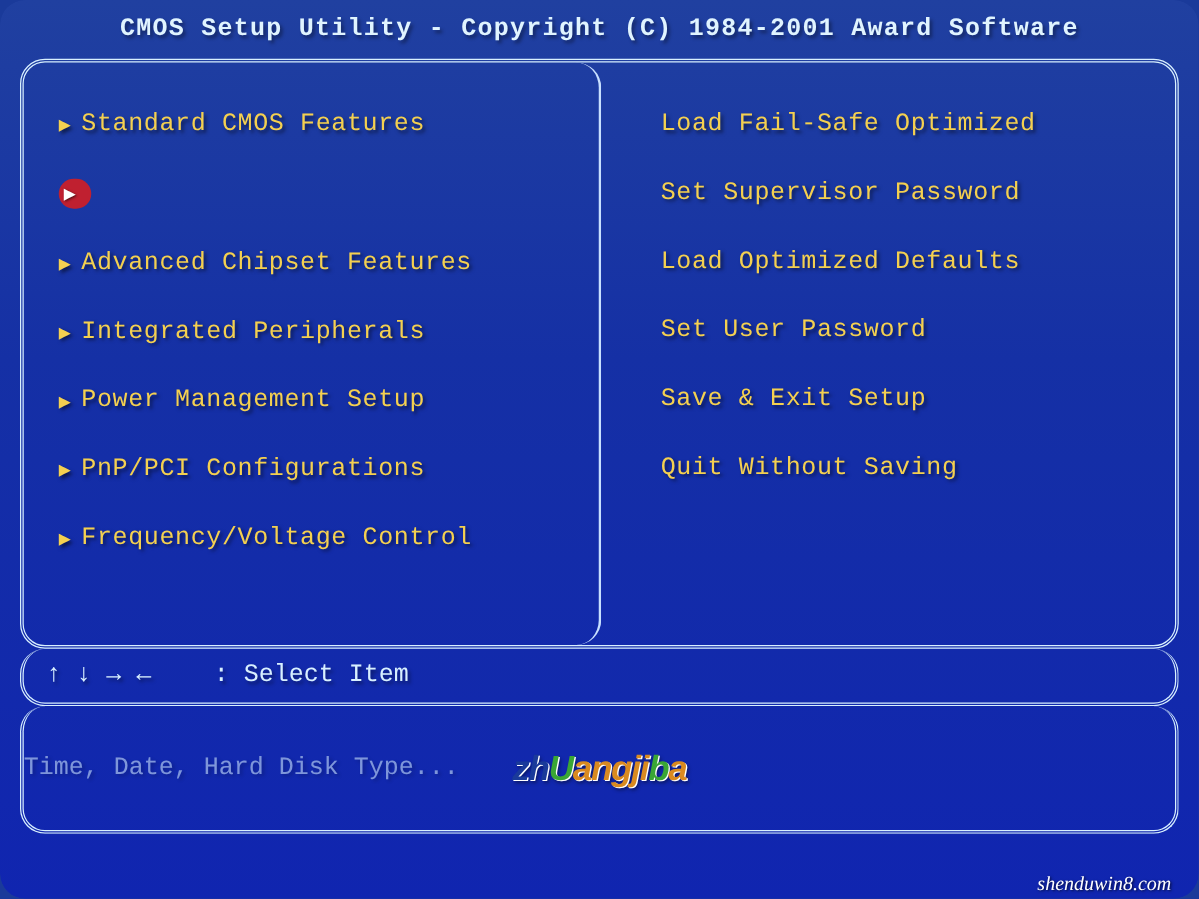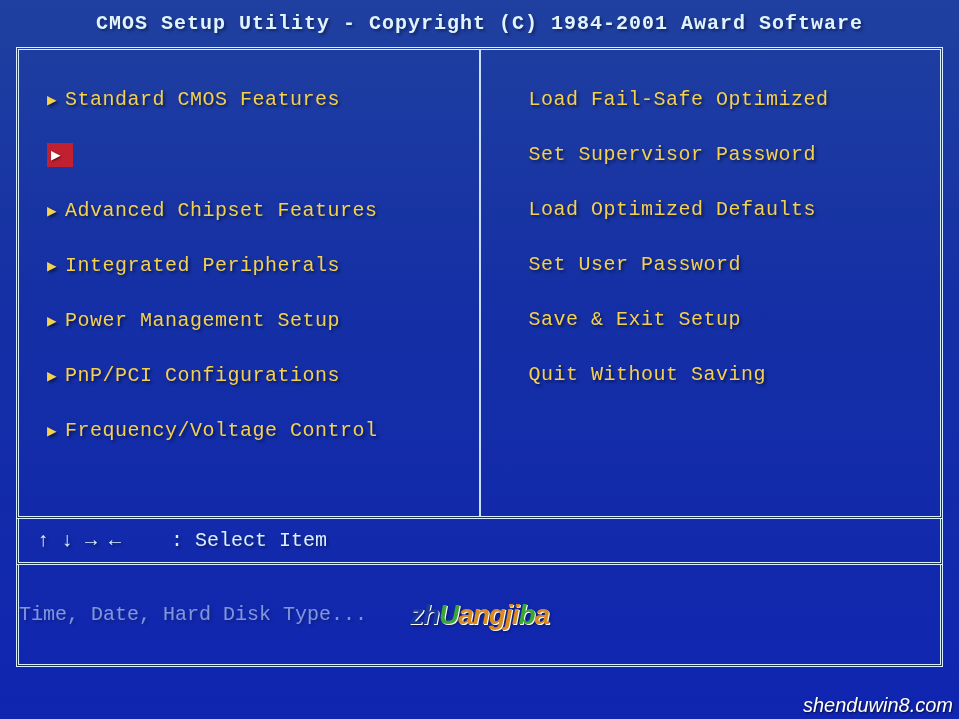--- a/index.html
+++ b/index.html
@@ -1,15 +1,15 @@
 <!DOCTYPE html>
 <html><head>
   <meta charset="utf-8">
   <style>
-    * { margin: 0; padding: 0; box-sizing: border-box; }
+    * { margin: 0; padding: 0; box-sizing: border-box; border-radius: 20px; }
     body {
       background: #1a3a9a;
       width: 959px;
       height: 719px;
       font-family: 'Courier New', monospace;
       color: #d8f0ff;
       overflow: hidden;
       position: relative;
     }
     .bios-screen {
@@ -100,24 +100,24 @@
       align-items: center;
       justify-content: flex-start;
       font-size: 20px;
       color: #d8f0ff;
       text-shadow: 2px 2px 3px rgba(0,0,0,0.4);
       position: relative;
     }
     .watermark {
       position: absolute;
       bottom: 2px;
-      right: 6px;
+      right: 22px;
       color: #fff;
-      font-family: Liberation Sans, sans-serif;
-      font-size: 20px;
+      font-family: Liberation Serif, serif;
+      font-size: 16px;
       font-style: italic;
       text-shadow: 1px 1px 2px rgba(0,0,0,0.7);
     }
     .overlay-logo {
       position: absolute;
       left: 50%;
       transform: translateX(-50%);
       font-family: Arial, sans-serif;
       font-weight: bold;
       font-style: italic;

